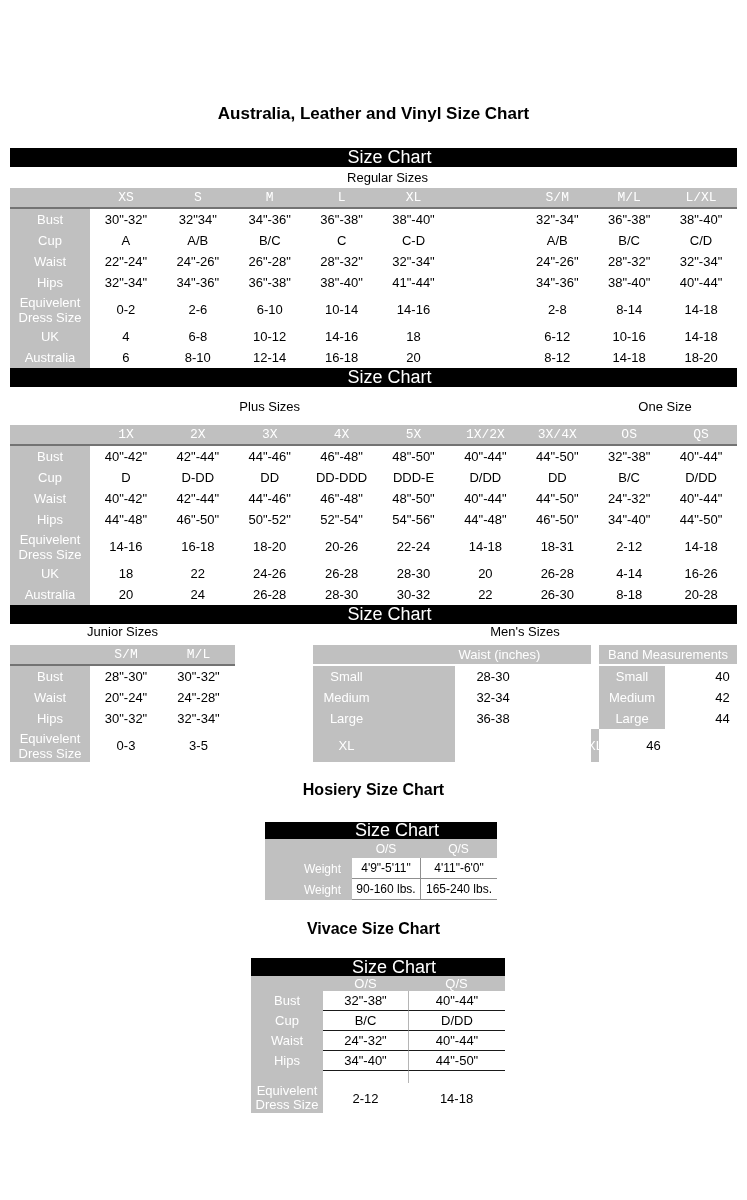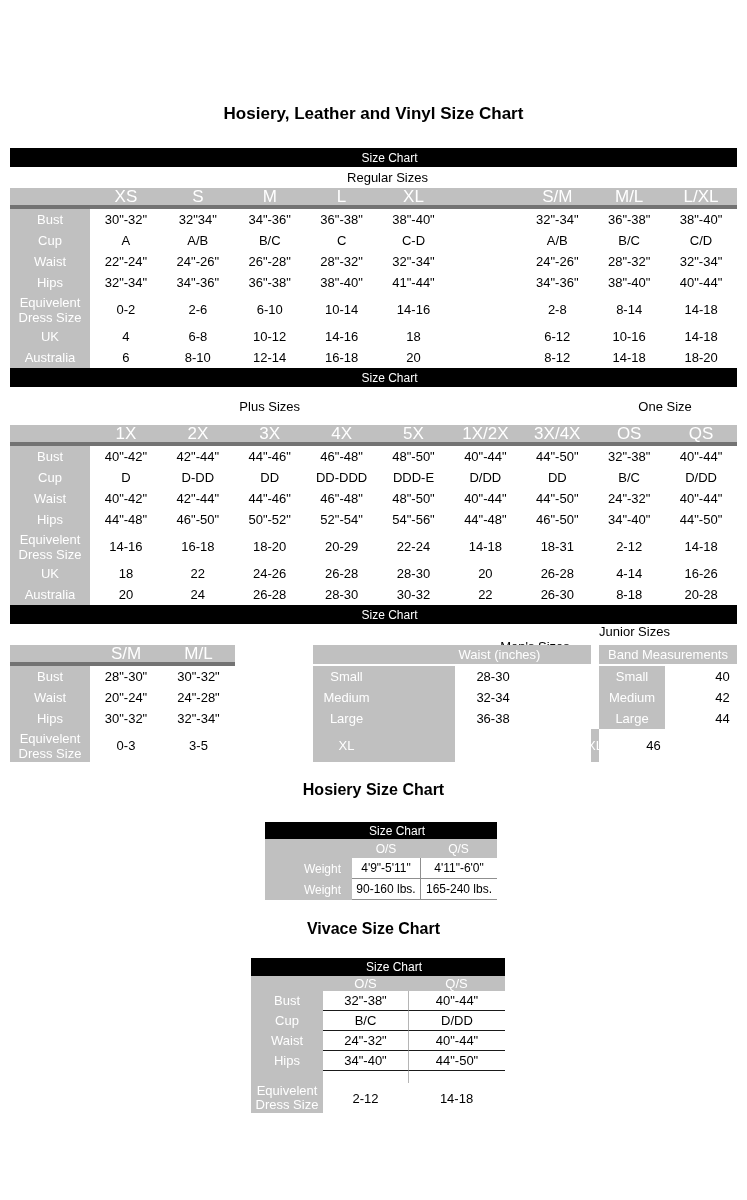--- a/index.html
+++ b/index.html
@@ -9,55 +9,55 @@
     font-family: "Liberation Sans", sans-serif;
     color: #000;
   }
   .main-title {
     margin-top: 104px; height: 22px;
     font-size: 17px; font-weight: bold; text-align: center;
   }
   .bar {
     height: 19px; margin: 0 10px;
     background: var(--bar-bg, #000); color: var(--bar-text, #fff);
-    font-size: 12px;
+    font-size: 18px;
     display: flex; align-items: center; justify-content: center; padding-left: 32px;
   }
   .bar.first { margin-top: 22px; }
   .subrow {
     height: 21px; font-size: 13px;
     display: flex; align-items: center; justify-content: center; padding-left: 28px;
   }
   
   .grid { display: grid; }
   .big { grid-template-columns: 80px repeat(9, 1fr); margin: 0 10px; }
   .hc {
     background: var(--gray, #c0c0c0); color: var(--gray-text, #fff);
-    font-size: 17px; height: 21px; border-bottom: 4px solid #737373;
-    display: flex; align-items: center; justify-content: center;
+    font-size: 13px; height: 21px; border-bottom: 2px solid #737373;
+    display: flex; align-items: center; justify-content: center; font-family: Liberation Mono, monospace;
   }
   .lc {
     background: var(--gray, #c0c0c0); color: var(--gray-text, #fff);
     font-size: 13px; min-height: 21px; line-height: 15px; text-align: center;
     display: flex; align-items: center; justify-content: center;
   }
   .dc {
     background: #fff; color: #000; font-size: 13px; min-height: 21px;
     display: flex; align-items: center; justify-content: center;
   }
   .tall { min-height: 33px; }
   
   .plus-subrow {
     display: grid; grid-template-columns: 80px repeat(9, 1fr);
     margin: 0 10px; height: 38px; font-size: 13px; align-items: center;
   }
   .plus-left-label  { grid-column: 2 / span 5; text-align: center; }
   .plus-right-label { grid-column: 9 / span 2; text-align: center; }
   
-  .jm-sub { height: 21px; font-size: 13px; display: flex; align-items: flex-end; flex-direction: column; }
+  .jm-sub { height: 21px; font-size: 13px; display: flex; align-items: flex-start; }
   .jm-sub .junior-lab { width: 225px; margin-left: 10px; text-align: center; }
   .jm-sub .mens-lab   { width: 424px; margin-left: 78px; text-align: center; }
   .jm-wrap { display: flex; align-items: flex-start; }
   #junior-table { grid-template-columns: 80px 72px 73px; margin-left: 10px; }
   #mens-table   { grid-template-columns: 142px 136px 8px 66px 72px; margin-left: 78px; }
   .mh {
     background: var(--gray, #c0c0c0); color: var(--gray-text, #fff);
     font-size: 13px; height: 21px; border-bottom: 2px solid #fff;
     display: flex; align-items: center; justify-content: center;
   }
@@ -124,21 +124,21 @@
     display: flex; align-items: center; justify-content: center;
   }
   .vvc.vsep2 { border-left: 1px solid #b5b5b5; }
   .sp  { height: 12px !important; min-height: 12px; }
   .nb  { border-bottom: none; }
   .tall2 { height: 30px !important; }
 </style>
 </head>
 <body>
 
-<h1 class="main-title">Hosiery, Leather and Vinyl Size Chart</h1>
+<h1 class="main-title">Australia, Leather and Vinyl Size Chart</h1>
 
 <div class="bar first">Size Chart</div>
 <div class="subrow">Regular Sizes</div>
 <div class="grid big" id="regular-table">
     <div class="hc"></div>
     <div class="hc">XS</div>
     <div class="hc">S</div>
     <div class="hc">M</div>
     <div class="hc">L</div>
     <div class="hc">XL</div>
@@ -271,21 +271,21 @@
     <div class="dc">52"-54"</div>
     <div class="dc">54"-56"</div>
     <div class="dc">44"-48"</div>
     <div class="dc">46"-50"</div>
     <div class="dc">34"-40"</div>
     <div class="dc">44"-50"</div>
     <div class="lc tall">Equivelent Dress Size</div>
     <div class="dc tall">14-16</div>
     <div class="dc tall">16-18</div>
     <div class="dc tall">18-20</div>
-    <div class="dc tall">20-29</div>
+    <div class="dc tall">20-26</div>
     <div class="dc tall">22-24</div>
     <div class="dc tall">14-18</div>
     <div class="dc tall">18-31</div>
     <div class="dc tall">2-12</div>
     <div class="dc tall">14-18</div>
     <div class="lc">UK</div>
     <div class="dc">18</div>
     <div class="dc">22</div>
     <div class="dc">24-26</div>
     <div class="dc">26-28</div>

